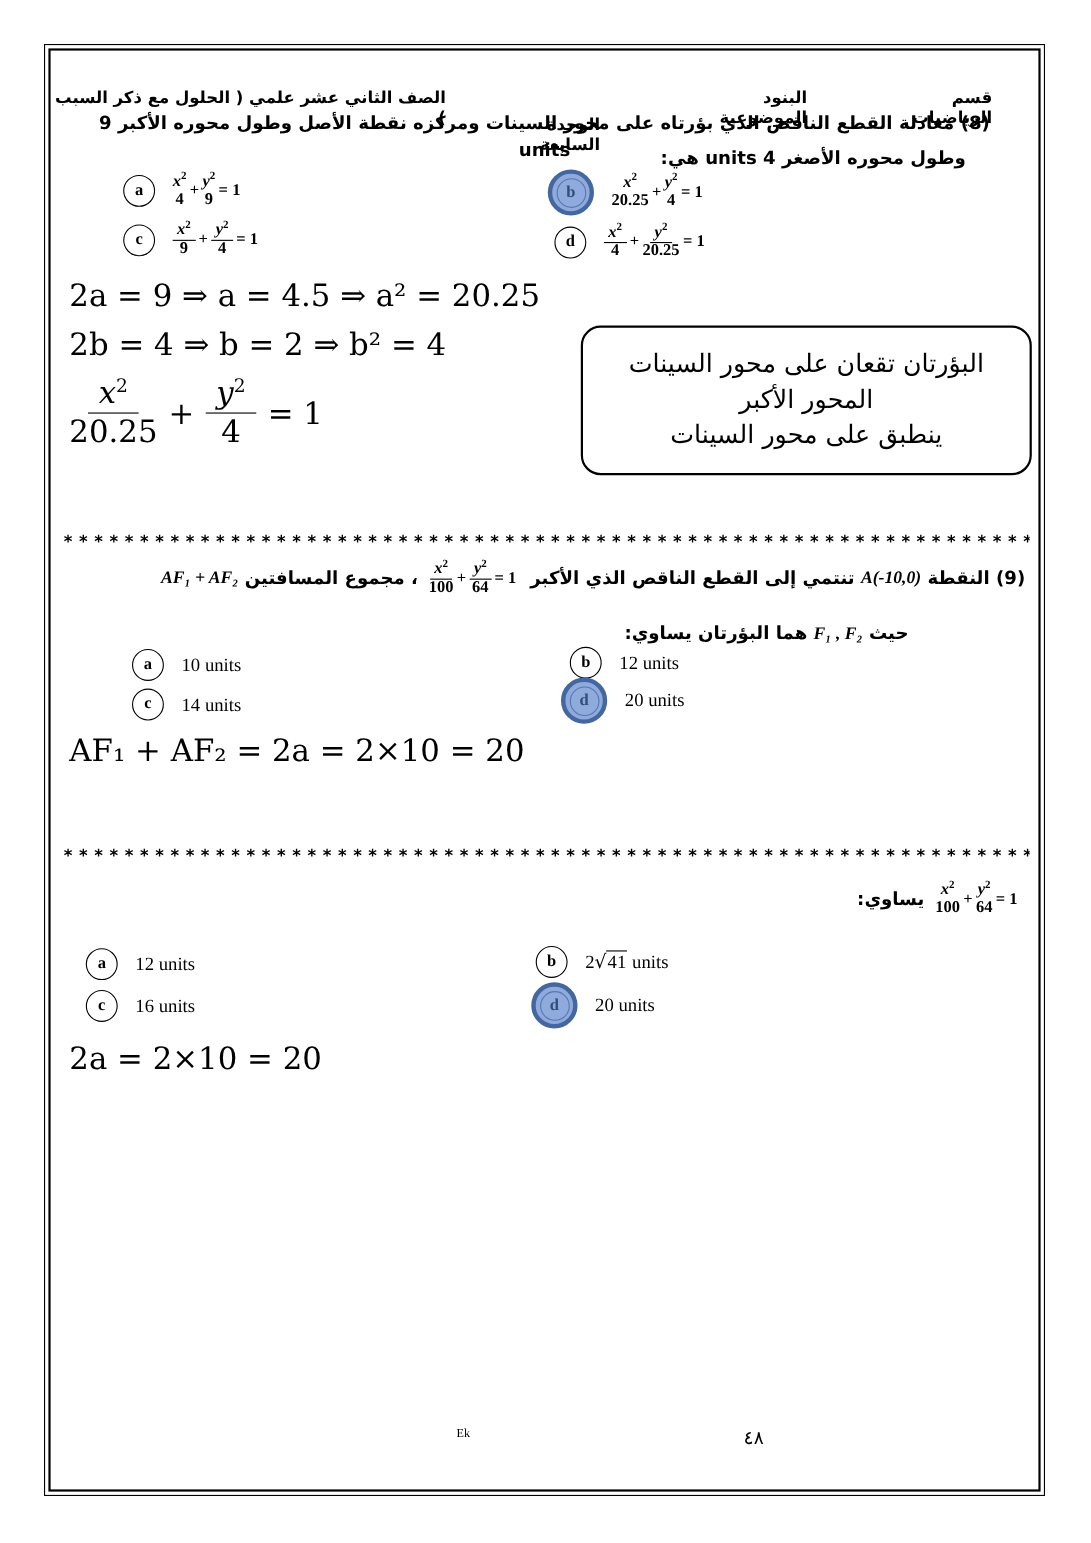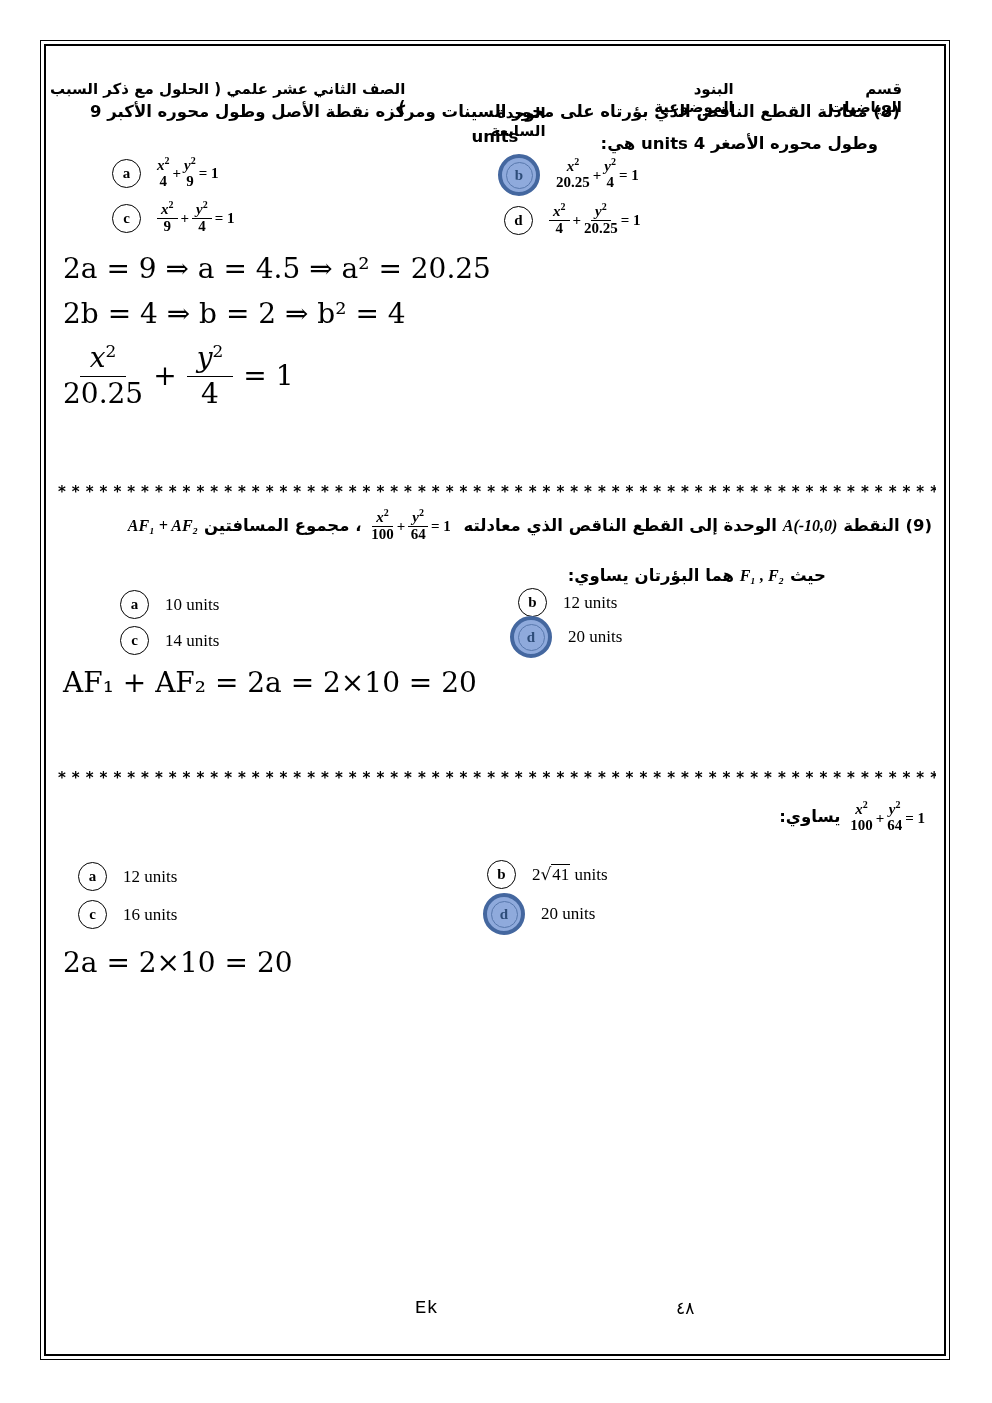--- a/index.html
+++ b/index.html
@@ -121,21 +121,21 @@
   
   .sep{
     position:absolute;left:12px;right:8px;overflow:hidden;white-space:nowrap;
     font-weight:bold;font-size:15px;letter-spacing:6px;
     font-family:"DejaVu Sans",sans-serif;
   }
   .sep1{top:437px;}
   .sep2{top:723px;}
 
   
-  .footer-ek{position:absolute;left:369px;top:1251px;font-size:19px;font-family:Liberation Mono, monospace;}
+  .footer-ek{position:absolute;left:369px;top:1251px;font-size:11px;font-family:Liberation Serif, serif;}
   .footer-page{position:absolute;left:630px;top:1252px;font-size:17px;font-family:"DejaVu Sans",sans-serif;}
 </style>
 </head>
 <body>
 
 <div class="frame-outer">
   <div class="frame-inner">
 
     <div class="doc-header" dir="rtl">
       <span class="h-item0">قسم الرياضيات</span>
@@ -218,27 +218,32 @@
         <span class="bden">20.25</span>
       </span>
       <span>+</span>
       <span class="bigfrac">
         <span class="bnum"><i>y</i><sup>2</sup></span>
         <span class="bden">4</span>
       </span>
       <span>= 1</span>
     </div>
 
+    <div class="callout" dir="rtl">
+      <span>البؤرتان تقعان على محور السينات</span>
+      <span>المحور الأكبر</span>
+      <span>ينطبق على محور السينات</span>
+    </div>
 
     <div class="sep sep1">****************************************************************</div>
 
     <div class="qtext q9-line1" dir="rtl">
       <span>(9) النقطة</span>
       <span dir="ltr" class="mathinline">A(-10,0)</span>
-      <span>الوحدة إلى القطع الناقص الذي معادلته</span>
+      <span>تنتمي إلى القطع الناقص الذي الأكبر</span>
       <span class="inlinemathwrap" dir="ltr"><span class="frac bar">
             <span class="num"><i>x</i><sup>2</sup></span>
             <span class="den">100</span>
           </span><span class="frac-op">+</span><span class="frac bar">
             <span class="num"><i>y</i><sup>2</sup></span>
             <span class="den">64</span>
           </span><span class="frac-op">= 1</span></span>
       <span>، مجموع المسافتين</span>
       <span dir="ltr" class="mathinline">AF₁ + AF₂</span>
     </div>

